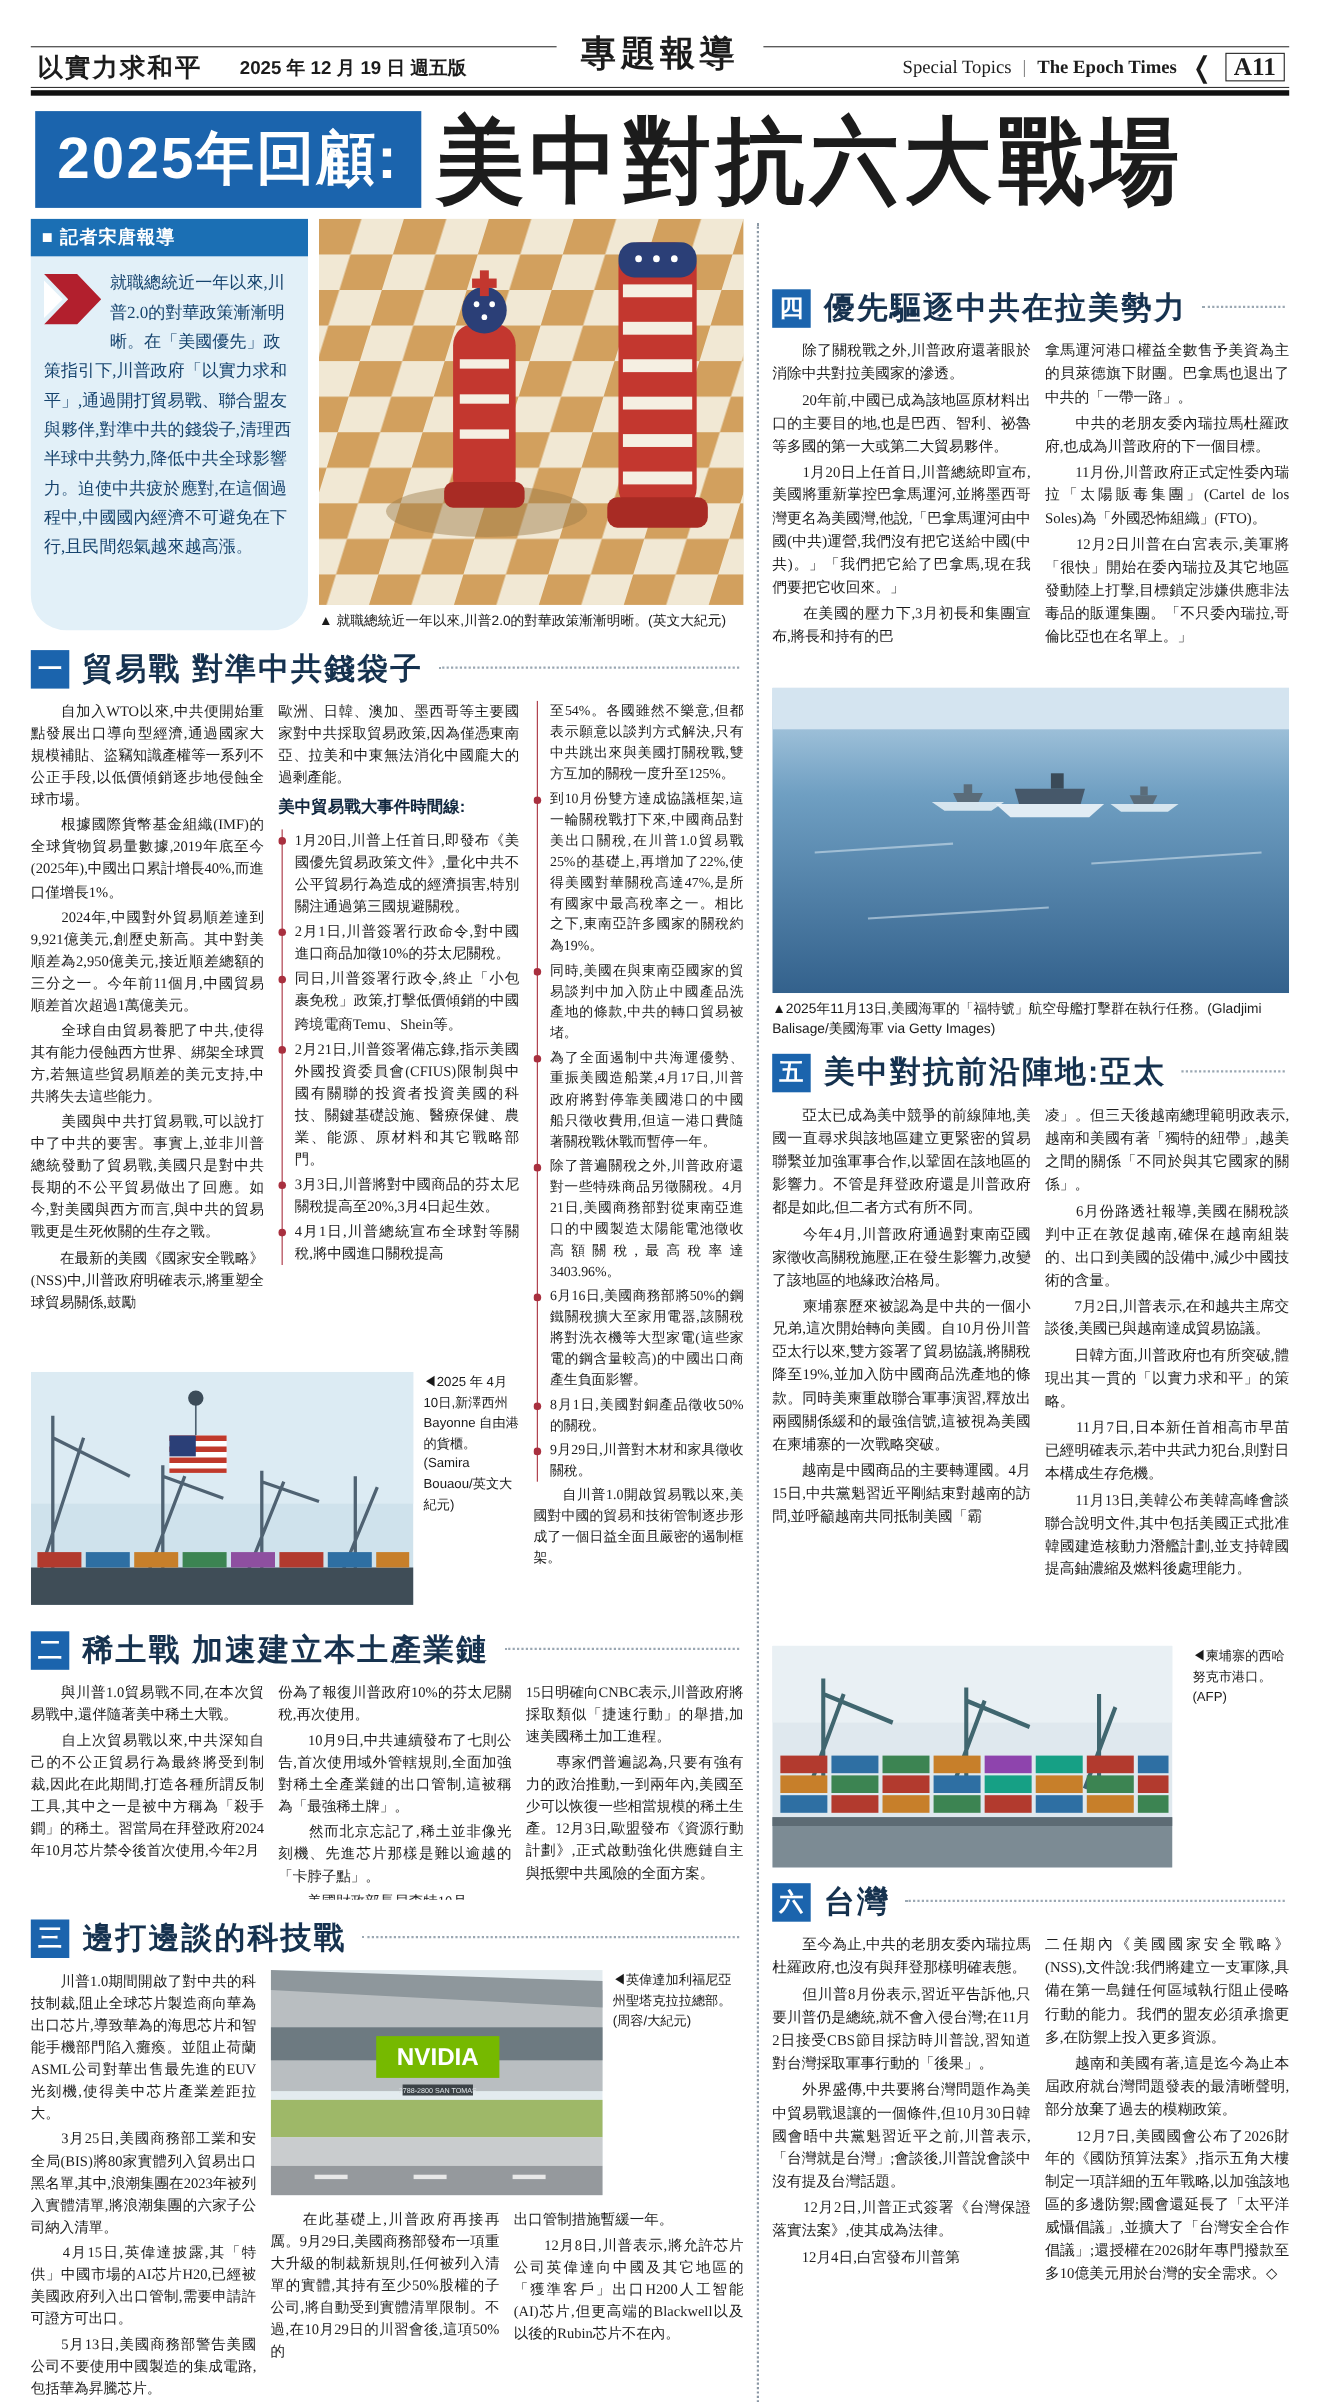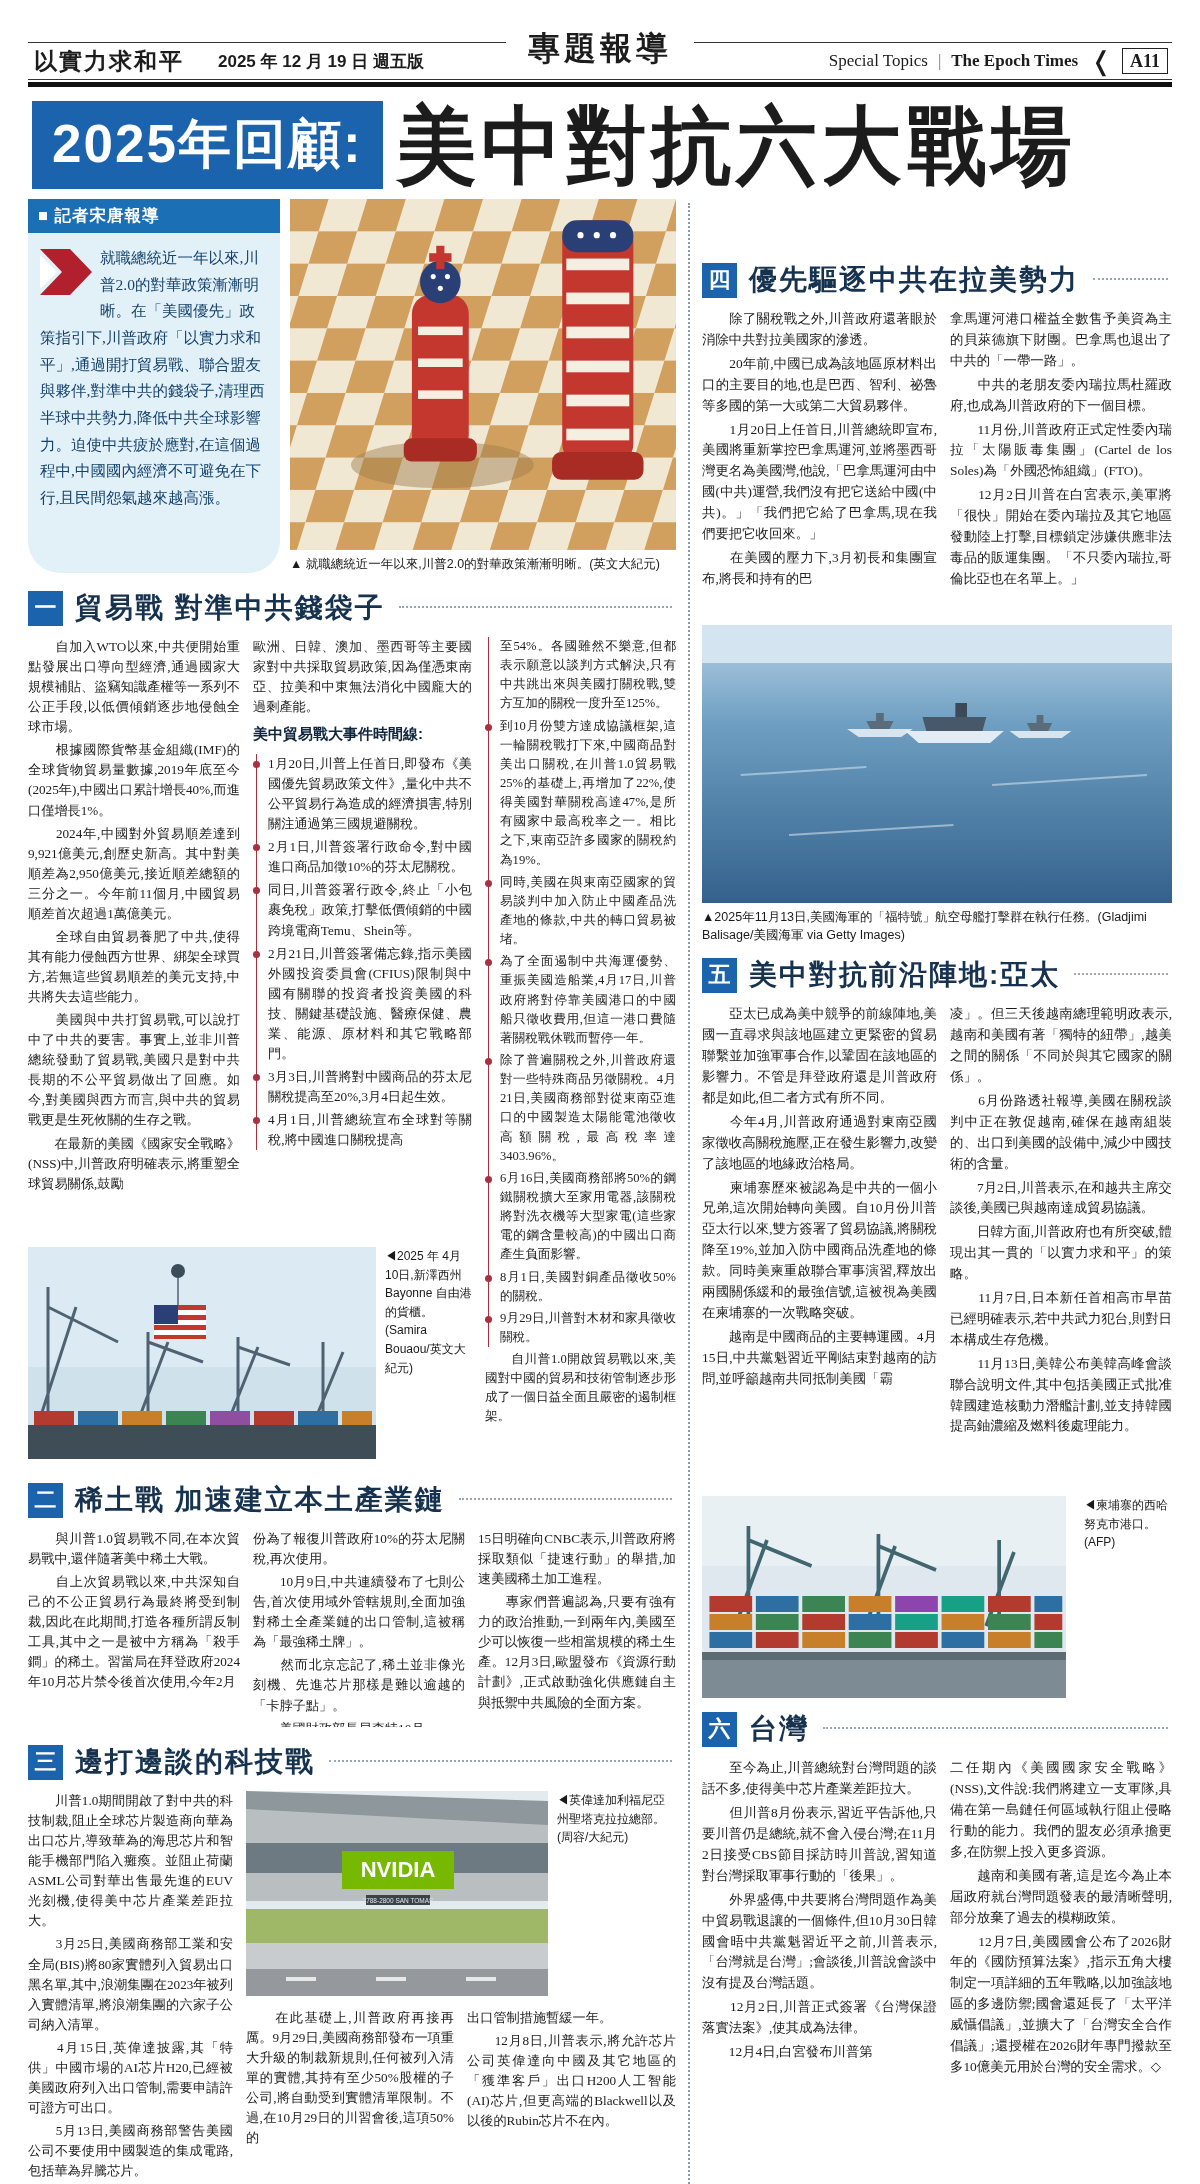--- a/index.html
+++ b/index.html
@@ -7,21 +7,21 @@
   .masthead{margin:42px 28px 0;position:relative;border-top:1.5px solid #333;border-bottom:1.5px solid #333;
     display:flex;align-items:center;height:36px;font-family:"Liberation Serif","DejaVu Serif",serif;}
   .masthead .paper-name{font-weight:700;font-size:23px;letter-spacing:2px;margin-left:6px;}
   .masthead .date{font-size:17px;margin-left:34px;font-family:"Liberation Sans",sans-serif;font-weight:700;}
   .masthead .center-title{position:absolute;left:50%;top:-16px;transform:translateX(-50%);
     background:#fff;padding:0 22px;font-size:32px;font-weight:700;letter-spacing:4px;}
   .masthead .right-zone{margin-left:auto;display:flex;align-items:center;font-size:17px;gap:10px;margin-right:4px;}
   .masthead .pipe{color:#777;}
   .masthead .epoch-en{font-weight:700;}
   .masthead .angle{font-size:26px;font-weight:400;margin-left:2px;}
-  .masthead .pageno{border:1.5px solid #222;padding:0 7px;font-weight:700;font-size:18px;line-height:24px;}
+  .masthead .pageno{border:1.5px solid #222;padding:0 7px;font-weight:700;font-size:23px;line-height:24px;}
   .thick-rule{height:5px;background:#111;margin:2px 28px 0;}
   .headline{display:flex;align-items:stretch;margin:14px 32px 0;height:88px;}
   .headline .kicker{background:#1b64ad;color:#fff;font-family:"Liberation Sans",sans-serif;
     font-weight:900;font-size:53px;display:flex;align-items:center;padding:0 20px;letter-spacing:2px;white-space:nowrap;}
   .headline .big{font-weight:900;font-size:80px;letter-spacing:5px;display:flex;align-items:center;
     padding-left:14px;white-space:nowrap;font-family:"Liberation Serif","DejaVu Serif",serif;transform:scaleY(1.06);transform-origin:top;}
   .main{display:flex;padding:10px 28px 0;}
   .left-region{width:648px;flex:none;}
   .divider{flex:none;border-left:2px dotted #8b98a5;margin:4px 12px 0 12px;}
   .right-region{flex:1;margin-top:62px;min-width:0;}
@@ -453,21 +453,21 @@
       <div class="capcol camb-capcol">◀柬埔寨的西哈努克市港口。(AFP)</div>
     </div>
 
     <div class="sec-head" style="margin-top:12px;">
       <span class="sec-num">六</span>
       <span class="sec-title">台灣</span>
       <span class="sec-lead"></span>
     </div>
     <div class="cols s6-cols">
       <div class="col" style="width:235px;flex:none;">
-          <p>　　至今為止,川普總統對台灣問題的談話不多,使得美中芯片產業差距拉大。</p>
+          <p>　　至今為止,中共的老朋友委內瑞拉馬杜羅政府,也沒有與拜登那樣明確表態。</p>
           <p>　　但川普8月份表示,習近平告訴他,只要川普仍是總統,就不會入侵台灣;在11月2日接受CBS節目採訪時川普說,習知道對台灣採取軍事行動的「後果」。</p>
           <p>　　外界盛傳,中共要將台灣問題作為美中貿易戰退讓的一個條件,但10月30日韓國會晤中共黨魁習近平之前,川普表示,「台灣就是台灣」;會談後,川普說會談中沒有提及台灣話題。</p>
           <p>　　12月2日,川普正式簽署《台灣保證落實法案》,使其成為法律。</p>
           <p>　　12月4日,白宮發布川普第</p>
         </div>
       <div class="col" style="flex:1;">
           <p>二任期內《美國國家安全戰略》(NSS),文件說:我們將建立一支軍隊,具備在第一島鏈任何區域執行阻止侵略行動的能力。我們的盟友必須承擔更多,在防禦上投入更多資源。</p>
           <p>　　越南和美國有著,這是迄今為止本屆政府就台灣問題發表的最清晰聲明,部分放棄了過去的模糊政策。</p>
           <p>　　12月7日,美國國會公布了2026財年的《國防預算法案》,指示五角大樓制定一項詳細的五年戰略,以加強該地區的多邊防禦;國會還延長了「太平洋威懾倡議」,並擴大了「台灣安全合作倡議」;還授權在2026財年專門撥款至多10億美元用於台灣的安全需求。◇</p>
         </div>

